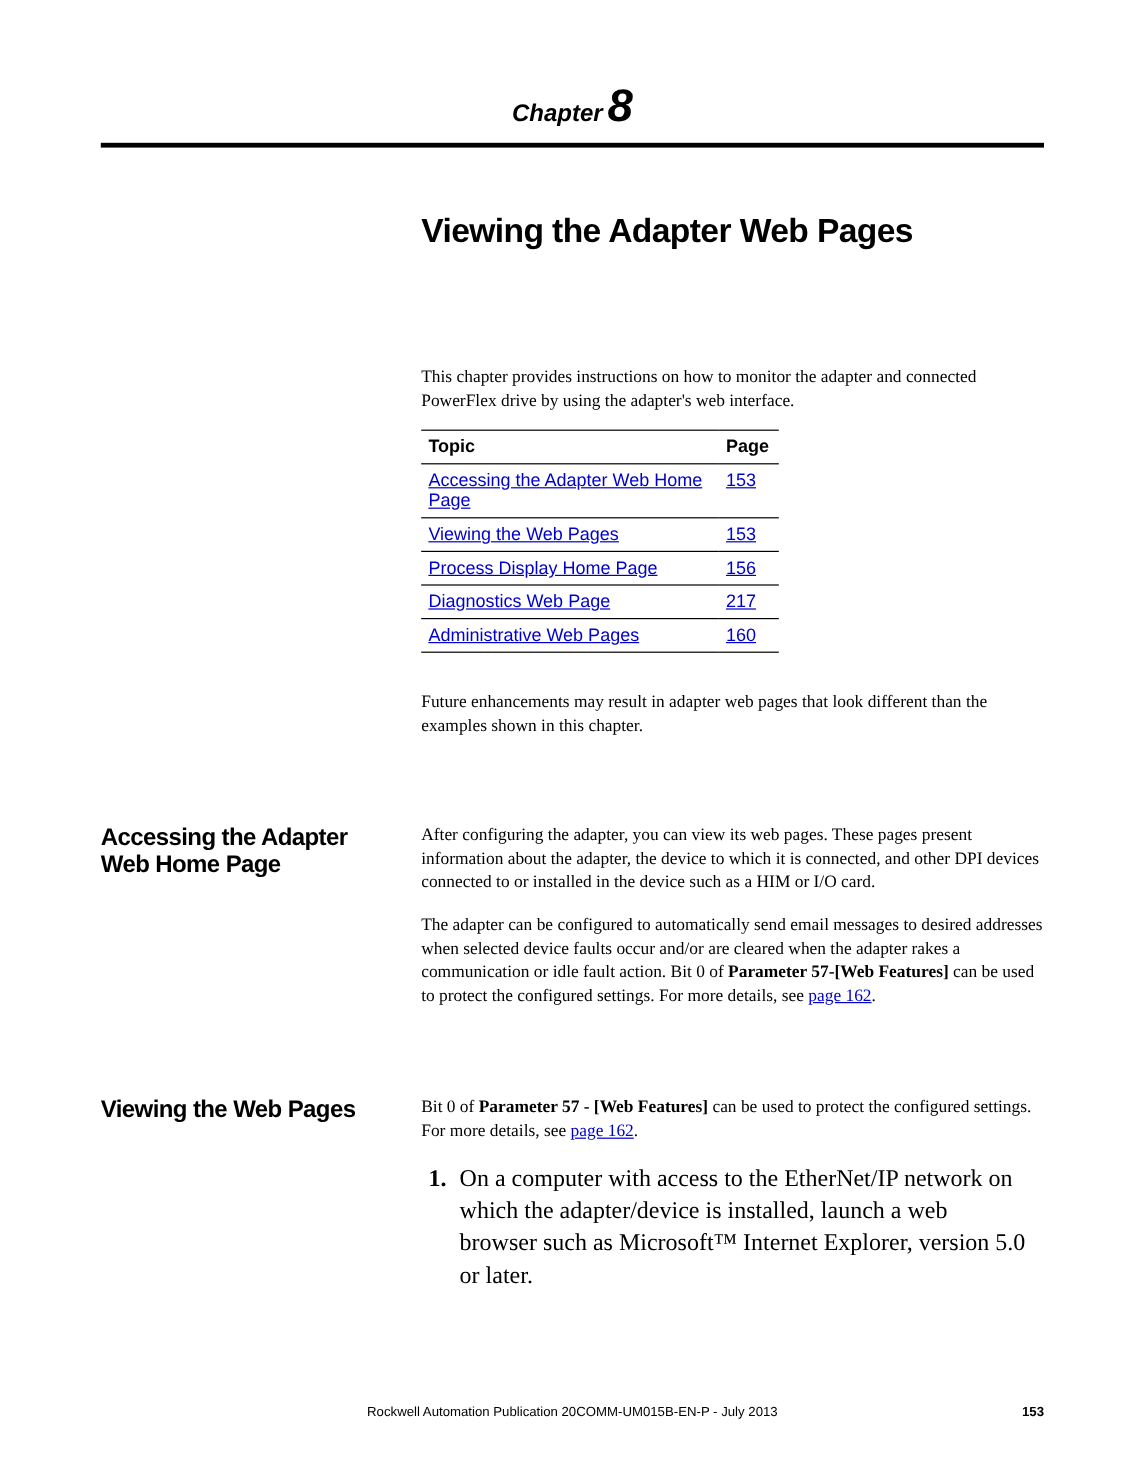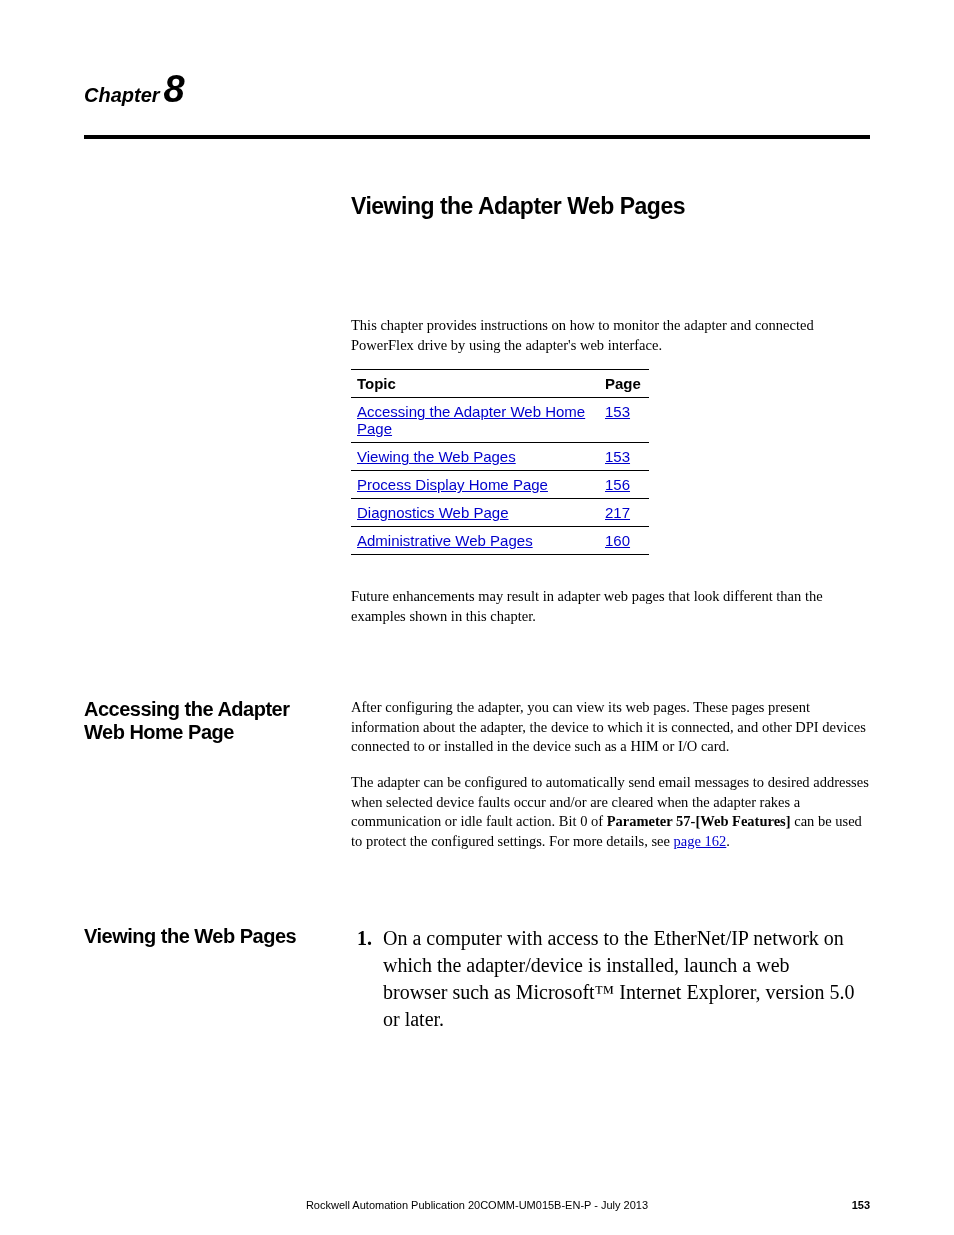--- a/index.html
+++ b/index.html
@@ -15,46 +15,46 @@
       box-sizing: border-box;
     }
     .page {
       padding: 68px 84px 40px 84px;
       box-sizing: border-box;
       height: 100%;
       display: flex;
       flex-direction: column;
     }
     .chapter-header {
-      text-align: left;
+      text-align: center;
       font-family: Arial, Helvetica, sans-serif;
       font-weight: bold;
       font-style: italic;
       font-size: 20px;
-      margin-bottom: 24px;
+      margin-bottom: 8px;
     }
     .chapter-header .num {
       font-size: 38px;
       font-style: italic;
       font-family: 'Arial Black', Arial, sans-serif;
       vertical-align: baseline;
       margin-left: 4px;
     }
     hr.chapter-rule {
       border: none;
       border-top: 4px solid #000;
       margin: 0 0 54px 0;
     }
     .main-col {
       margin-left: 267px;
     }
     h1.page-title {
       font-family: Arial, Helvetica, sans-serif;
       font-weight: bold;
-      font-size: 23px;
+      font-size: 28px;
       margin: 0 0 96px 0;
       letter-spacing: -0.5px;
     }
     p {
       font-size: 14.5px;
       line-height: 1.35;
       margin: 0 0 14px 0;
     }
     table.topic-table {
       border-collapse: collapse;
@@ -109,21 +109,21 @@
       line-height: 1.35;
     }
     ol.numbered li {
       padding-left: 6px;
     }
     ol.numbered li::marker {
       font-weight: bold;
     }
     .footer {
       position: absolute;
-      bottom: 24px;
+      bottom: 52px;
       left: 84px;
       right: 84px;
       font-family: Arial, Helvetica, sans-serif;
       font-size: 11px;
       text-align: center;
     }
     .footer .pagenum {
       position: absolute;
       right: 0;
       bottom: 0;
@@ -183,20 +183,21 @@
     <div class="section-heading">Accessing the Adapter Web Home Page</div>
     <div class="section-body">
       <p>After configuring the adapter, you can view its web pages. These pages present information about the adapter, the device to which it is connected, and other DPI devices connected to or installed in the device such as a HIM or I/O card.</p>
       <p><span>The adapter can be configured to automatically send email messages to desired addresses when selected device faults occur and/or are cleared when the adapter rakes a communication or idle fault action. Bit 0 of </span><b>Parameter 57-[Web Features]</b><span> can be used to protect the configured settings. For more details, see </span><span class="link">page 162</span><span>.</span></p>
     </div>
   </div>
 
   <div class="section">
     <div class="section-heading">Viewing the Web Pages</div>
     <div class="section-body">
+      <p><span>Bit 0 of </span><b>Parameter 57 - [Web Features]</b><span> can be used to protect the configured settings. For more details, see </span><span class="link">page 162</span><span>.</span></p>
       <ol class="numbered">
         <li>On a computer with access to the EtherNet/IP network on which the adapter/device is installed, launch a web browser such as Microsoft™ Internet Explorer, version 5.0 or later.</li>
       </ol>
     </div>
   </div>
 
   <div class="footer">
     <span>Rockwell Automation Publication 20COMM-UM015B-EN-P - July 2013</span>
     <span class="pagenum">153</span>
   </div>

